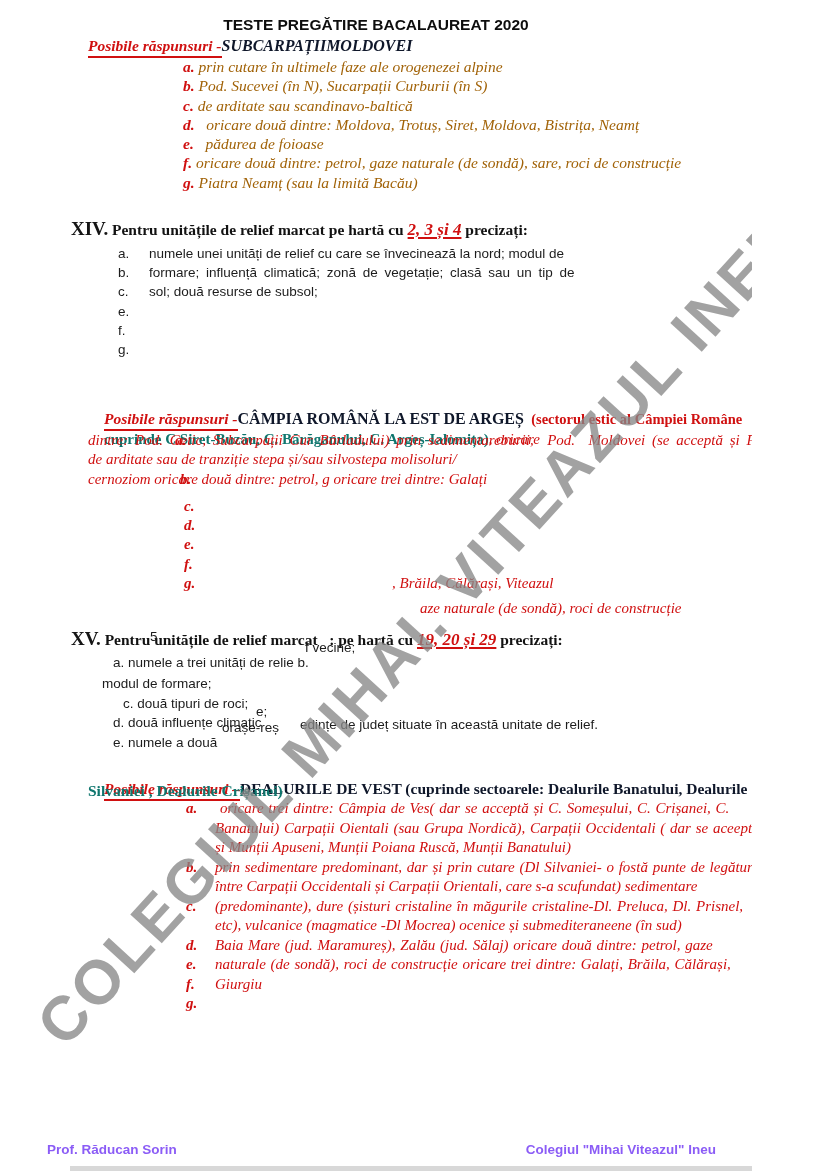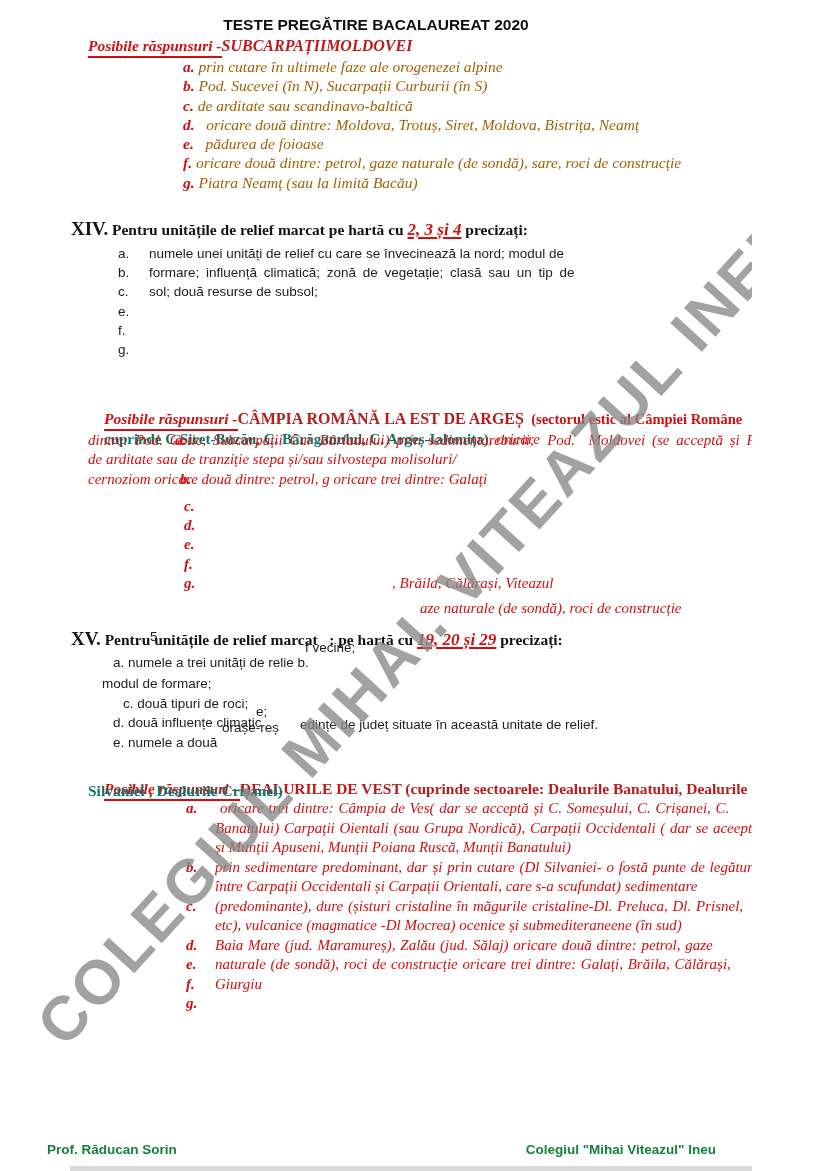--- a/index.html
+++ b/index.html
@@ -8,21 +8,21 @@
   .abs{position:absolute;}
   .pre{white-space:pre;}
   .it{font-style:italic;}
 
   .doc-title{top:16px;left:0;width:100%;text-align:center;
              font-family:"Liberation Sans",sans-serif;font-weight:bold;font-size:15.5px;color:#0d0d0d;}
 
   
   .ans-label{font-weight:bold;font-style:italic;font-size:15.5px;color:#d01010;
              border-bottom:2px solid #d01010;padding-bottom:1px;display:inline-block;}
-  .ans-title{font-weight:bold;font-size:16px;color:#b91c1c;text-align:center;}
+  .ans-title{font-weight:bold;font-size:16px;color:#0f172a;text-align:center;}
   .ans-note{font-weight:bold;font-size:14.5px;color:#d01010;}
 
   
   .red-list{left:183px;top:57px;font-size:15.5px;}
   .red-list .row{line-height:19.3px;white-space:pre;}
   .lt{font-weight:bold;font-style:italic;color:#d01010;}
   .rtx{font-style:italic;color:#a16207;}
 
   
   .rn{font-size:19px;font-weight:bold;}
@@ -36,21 +36,21 @@
   .blk-list .bl{display:inline-block;width:31px;}
   .frag{font-family:"Liberation Sans",sans-serif;font-size:13.5px;color:#1c1c1c;white-space:pre;}
 
   
   .rline{font-size:15px;color:#d01010;font-style:italic;white-space:pre;}
   .rline-b{font-size:15px;color:#0f766e;font-weight:bold;white-space:pre;font-style:normal;}
   .ws3{word-spacing:3px;}
   .ws1{word-spacing:1px;}
   .rlt{position:absolute;font-weight:bold;font-style:italic;color:#d01010;font-size:15px;}
 
-  .footer{font-family:"Liberation Sans",sans-serif;font-weight:bold;font-size:13.5px;color:#15803d;}
+  .footer{font-family:"Liberation Sans",sans-serif;font-weight:bold;font-size:13.5px;color:#8b5cf6;}
 
   .watermark{left:-140px;top:593px;width:1120px;text-align:center;white-space:pre;
              font-family:"Liberation Sans",sans-serif;font-weight:bold;font-size:62px;letter-spacing:3px;
              color:rgba(136,136,136,0.78);transform:rotate(-47.6deg);transform-origin:center;
              z-index:5;pointer-events:none;}
   .bottom-strip{left:70px;bottom:0;height:5px;right:0;background:#d8d8d8;}
 </style>
 </head>
 <body>
 

